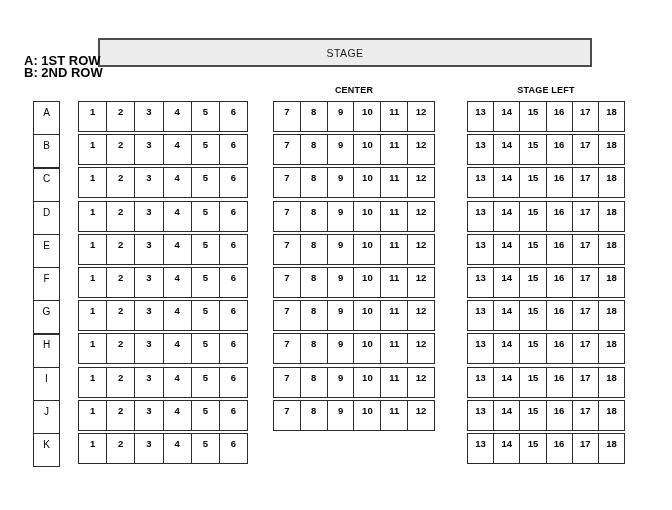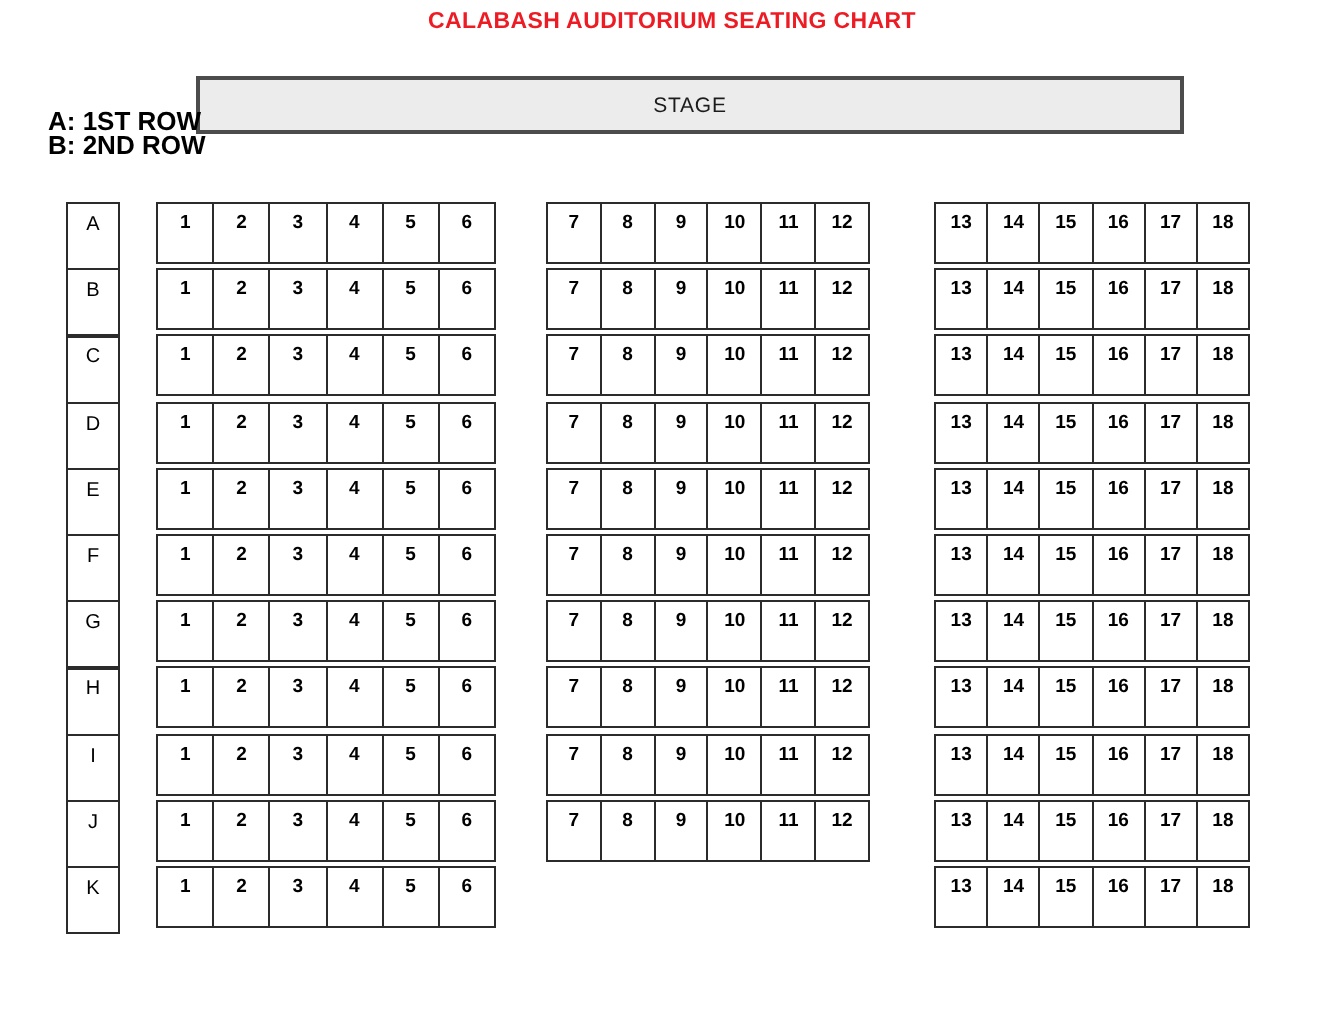--- a/index.html
+++ b/index.html
@@ -86,31 +86,32 @@
     padding-top: 4px;
     font-size: 9.5px;
     font-weight: bold;
   }
   .seat-cell:last-child { border-right: none; }
 </style>
 </head>
 <body>
 
 <div class="page">
-  <div class="title">CALABASH AUDITORIUM SEATING CHART</div>
 
   <div class="stage-box">
     <span class="stage-label">STAGE</span>
   </div>
 
   <div class="legend">
     <div>A: 1ST ROW</div>
     <div>B: 2ND ROW</div>
   </div>
 
+  <div class="section-header" id="hdr-center">CENTER</div>
+  <div class="section-header" id="hdr-stage-left">STAGE LEFT</div>
 
   <div id="letters-col">
       <div class="letter-cell">A</div>
       <div class="letter-cell">B</div>
       <div class="letter-cell">C</div>
       <div class="letter-cell">D</div>
       <div class="letter-cell">E</div>
       <div class="letter-cell">F</div>
       <div class="letter-cell">G</div>
       <div class="letter-cell">H</div>

